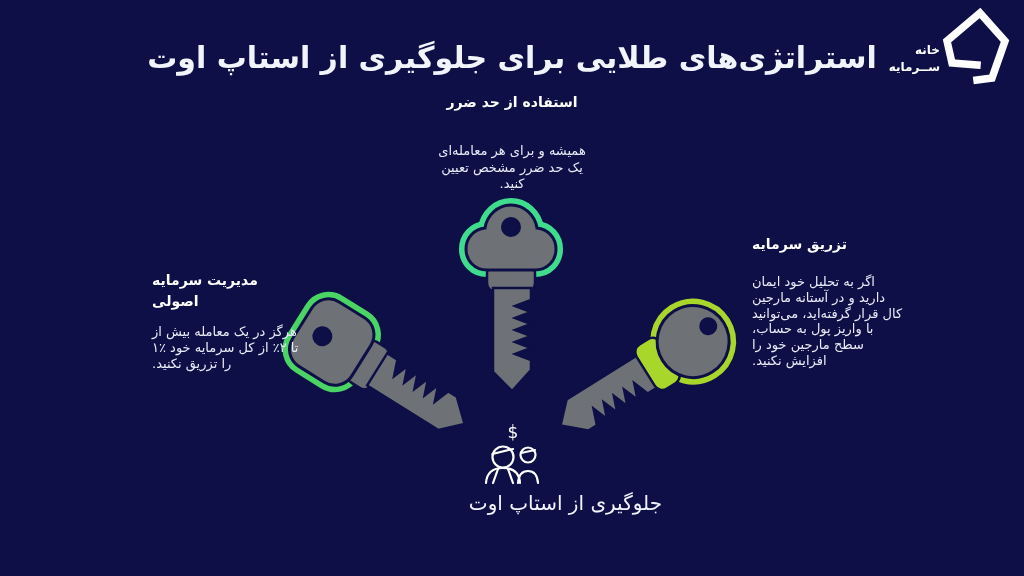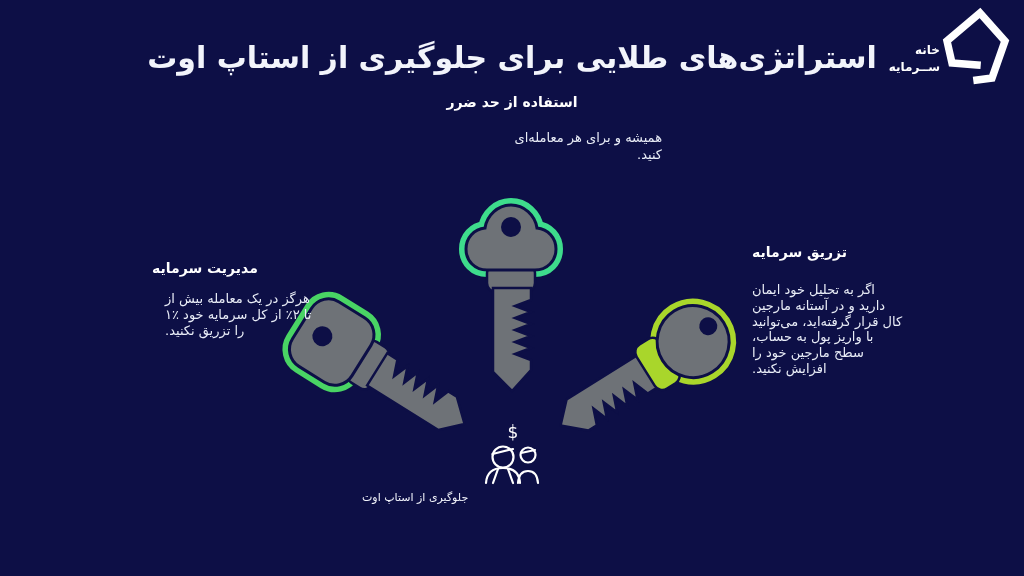--- a/index.html
+++ b/index.html
@@ -10,28 +10,28 @@
   }
   .abs{position:absolute;}
   .title{
     top:40px;left:0;width:1024px;text-align:center;
     font-size:30px;font-weight:bold;letter-spacing:0;
   }
   .block .heading{font-size:14px;font-weight:bold;line-height:21px;color:#ffffff;}
   .block .body{font-size:13px;line-height:16.5px;color:#e9edf7;}
   .ln{white-space:nowrap;}
   .block-top{top:92px;left:362px;width:300px;text-align:center;}
-  .block-top .body{margin-top:17px;text-align:right;}
-  .block-left{top:258px;left:152px;width:185px;text-align:left;}
-  .block-left .body{margin-top:12px;line-height:16px;margin-left:13px;}
-  .block-right{top:242px;left:752px;width:160px;text-align:left;}
+  .block-top .body{margin-top:30px;}
+  .block-left{top:270px;left:152px;width:185px;text-align:left;}
+  .block-left .body{margin-top:12px;line-height:16px;}
+  .block-right{top:234px;left:752px;width:160px;text-align:left;}
   .block-right .body{margin-top:19px;line-height:15.8px;}
   .footer-label{
-    top:491px;left:362px;width:300px;text-align:left;
-    font-size:11px;color:#f2f4fb;
+    top:491px;left:362px;width:300px;text-align:right;
+    font-size:20px;color:#f2f4fb;
   }
   .logo-text{
     top:42px;left:884px;width:56px;text-align:right;
     font-size:12px;font-weight:bold;line-height:17px;letter-spacing:1.5px;color:#ffffff;
   }
   svg{display:block;}
 </style>
 </head>
 <body>
 
@@ -78,27 +78,29 @@
   </svg>
   <div class="abs logo-text" dir="rtl">
     <div class="ln">خانه</div>
     <div class="ln">ســرمایه</div>
   </div>
 
   <div class="abs block block-top">
     <div class="heading" dir="rtl">استفاده از حد ضرر</div>
     <div class="body">
       <div class="ln" dir="ltr">همیشه و برای هر معامله‌ای</div>
+      <div class="ln" dir="ltr">یک حد ضرر مشخص تعیین</div>
       <div class="ln" dir="ltr">.کنید</div>
     </div>
   </div>
 
   <div class="abs block block-left">
     <div class="heading">
       <div class="ln" dir="ltr">مدیریت سرمایه</div>
+      <div class="ln" dir="ltr">اصولی</div>
     </div>
     <div class="body">
       <div class="ln" dir="ltr">هرگز در یک معامله بیش از</div>
       <div class="ln" dir="ltr">۱٪ تا ۲٪ از کل سرمایه خود</div>
       <div class="ln" dir="ltr">.را تزریق نکنید</div>
     </div>
   </div>
 
   <div class="abs block block-right">
     <div class="heading" dir="rtl" style="text-align:left">تزریق سرمایه</div>

